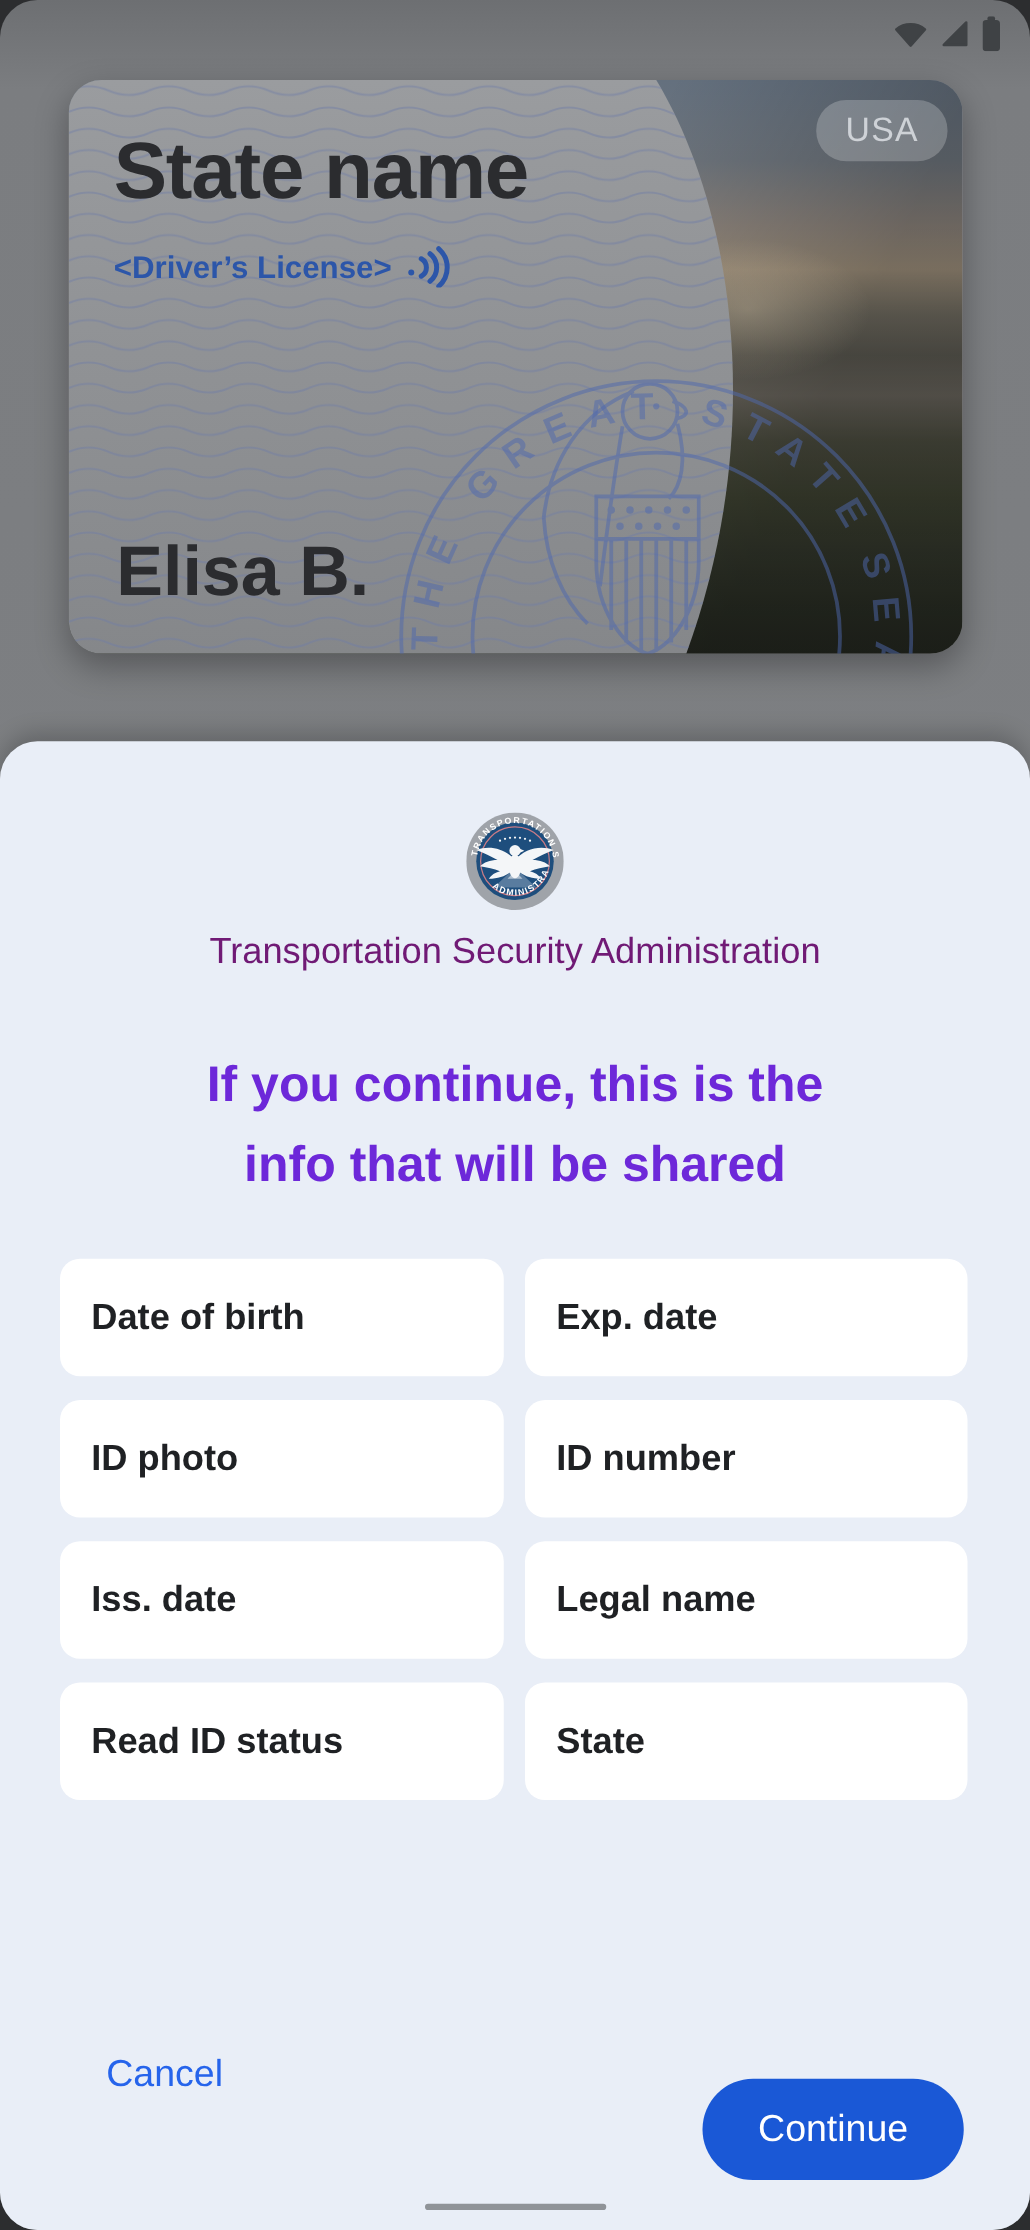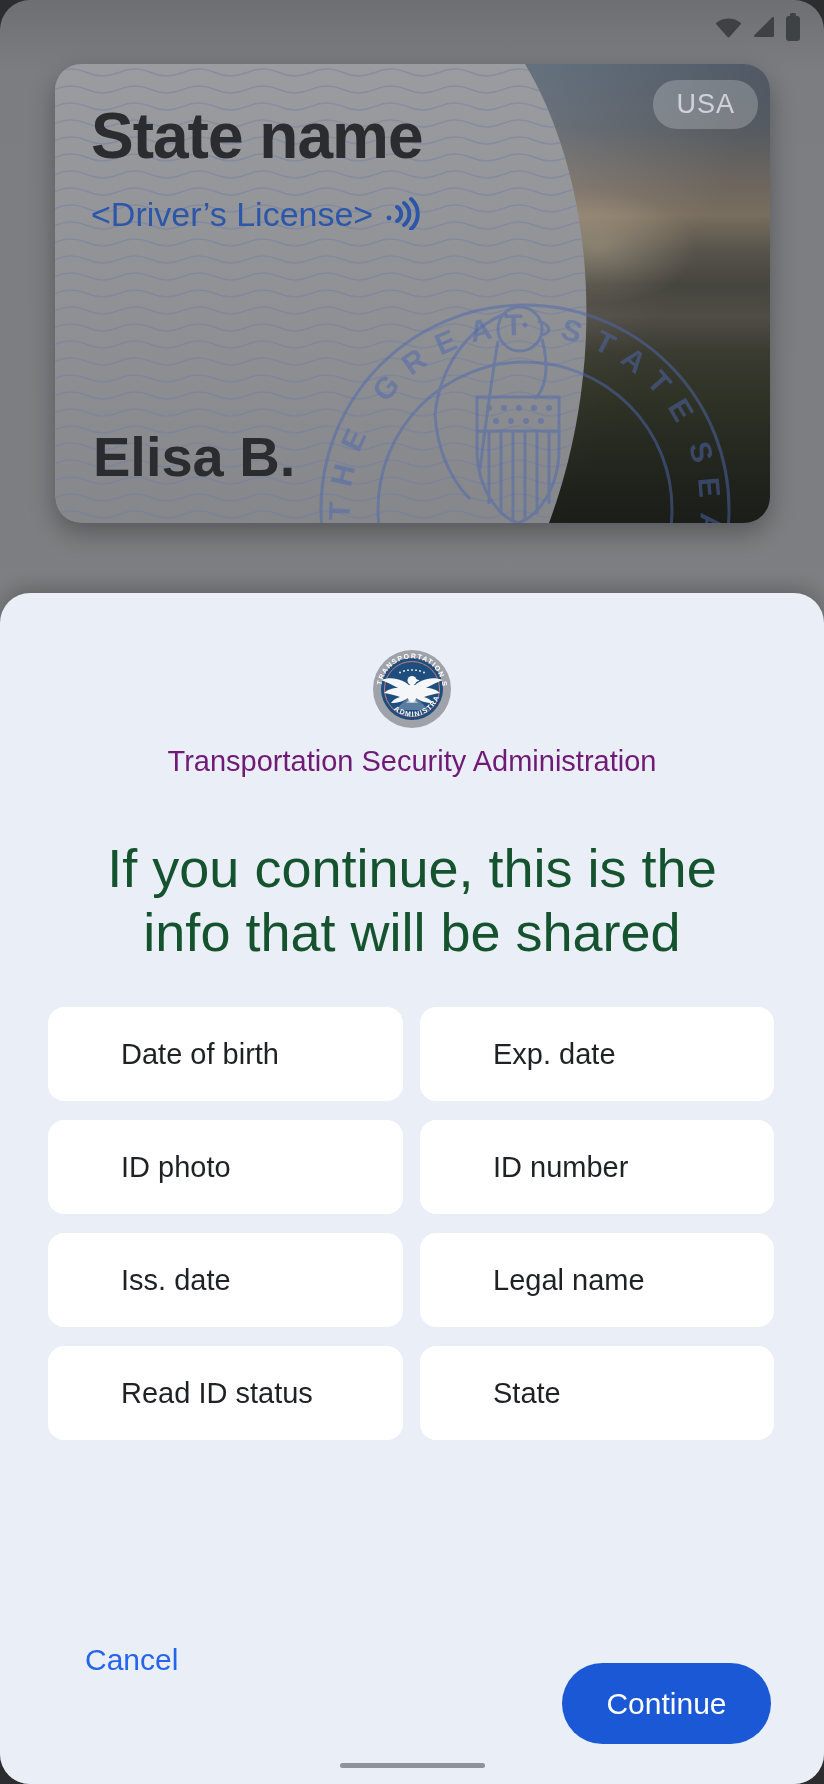--- a/index.html
+++ b/index.html
@@ -13,36 +13,36 @@
     box-shadow:0 10px 26px rgba(0,0,0,.30);background:#8c8e91;}
   .card-photo{position:absolute;inset:0;
     background:
       radial-gradient(140px 80px at 76% 40%, rgba(235,214,182,.28), transparent 70%),
       linear-gradient(115deg, rgba(0,0,0,0) 52%, rgba(0,0,0,.22) 78%),
       linear-gradient(180deg,#64707e 0%,#6d747c 14%,#89817a 25%,#9a8c78 33%,#6e6a5f 41%,#5a5850 48%,#66625a 55%,#4a4b3e 63%,#3c4030 73%,#31352a 83%,#272b22 93%,#23261f 100%);}
   .card-overlay{position:absolute;inset:0;}
   .card-title{position:absolute;left:36px;top:38px;font-size:64px;line-height:1.08;font-weight:700;
     color:#2b2c2f;letter-spacing:-1px;}
   .card-subrow{position:absolute;left:36px;top:130px;display:flex;align-items:center;gap:12px;}
-  .card-subtitle{font-size:34px;font-weight:400;color:#2c56a9;}
+  .card-subtitle{font-size:25px;font-weight:700;color:#2c56a9;}
   .card-holder{position:absolute;left:38px;bottom:34px;font-size:56px;font-weight:700;color:#2b2c2f;}
   .usa-badge{position:absolute;top:16px;right:12px;padding:9px 23px;border-radius:24px;
     background:rgba(255,255,255,.22);color:rgba(238,241,245,.72);font-size:27px;font-weight:400;letter-spacing:1px;}
   
   .sheet{position:absolute;left:0;top:593px;width:824px;height:1191px;background:#e9eef7;
     border-radius:30px 30px 0 0;box-shadow:0 -6px 18px rgba(0,0,0,.20);}
   .tsa-logo{position:absolute;left:373px;top:57px;width:78px;height:78px;}
   .org-name{position:absolute;left:0;top:152px;width:100%;text-align:center;
     font-size:29px;color:#701a75;}
   .sheet-title{position:absolute;left:0;top:243px;width:100%;text-align:center;
-    font-size:54px;line-height:64px;color:#14532d;}
+    font-size:40px;line-height:64px;color:#6d28d9;font-weight:bold;}
   .chip-grid{position:absolute;left:48px;top:414px;width:726px;display:grid;
     grid-template-columns:355px 354px;column-gap:17px;row-gap:19px;}
   .chip{height:94px;background:#ffffff;border-radius:16px;display:flex;align-items:center;
-    padding-left:73px;box-sizing:border-box;font-size:29px;color:#1f2124;}
+    padding-left:25px;box-sizing:border-box;font-size:29px;color:#1f2124;font-weight:bold;}
   .cancel-btn{position:absolute;left:85px;top:1026px;height:81px;display:flex;align-items:center;
     font-size:30px;font-weight:500;color:#2664eb;background:none;border:none;padding:0;cursor:pointer;
     font-family:inherit;}
   .continue-btn{position:absolute;right:53px;top:1026px;width:209px;height:81px;border-radius:41px;
     background:#1a58d6;color:#ffffff;font-size:30px;font-weight:500;border:none;cursor:pointer;
     display:flex;align-items:center;justify-content:center;font-family:inherit;margin-top:44px;}
   .gesture-bar{position:absolute;left:340px;bottom:16px;width:145px;height:5px;border-radius:3px;background:#8f9398;}
 </style>
 </head>
 <body>

